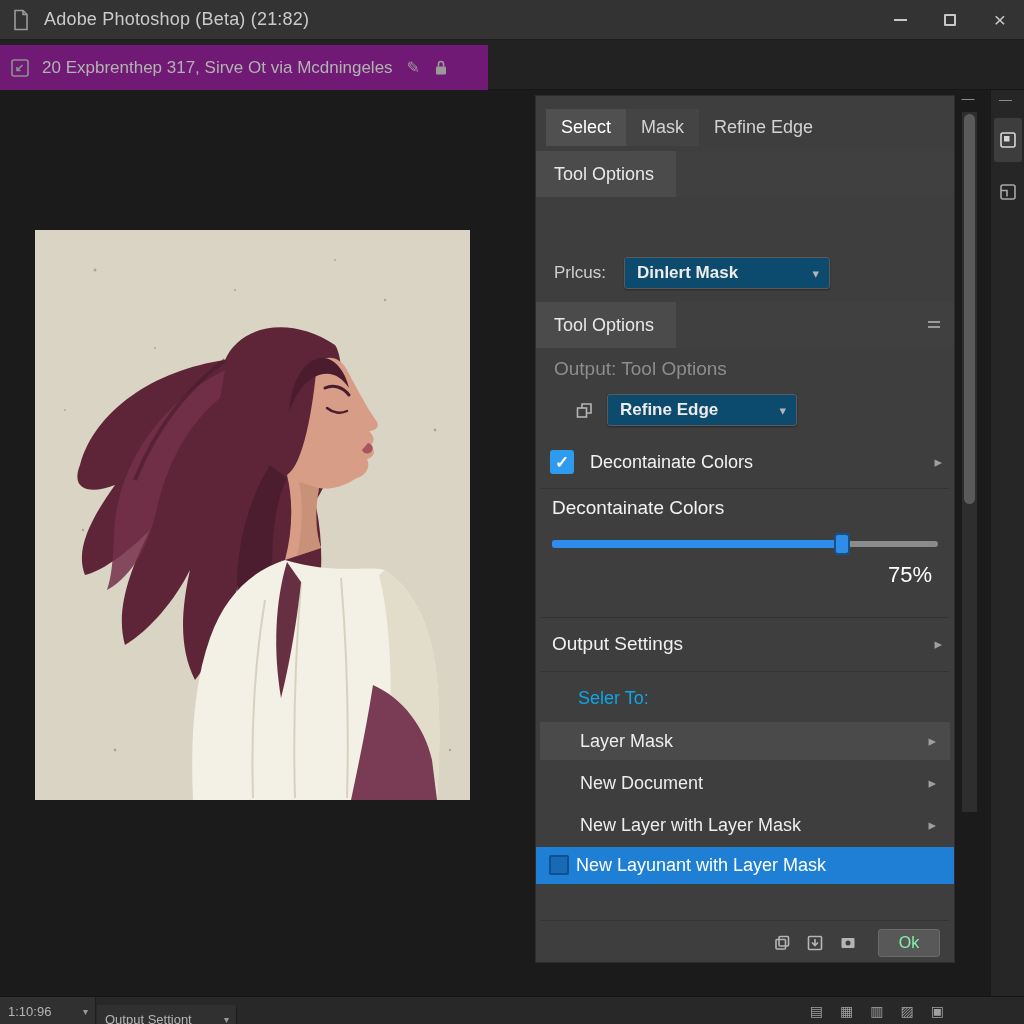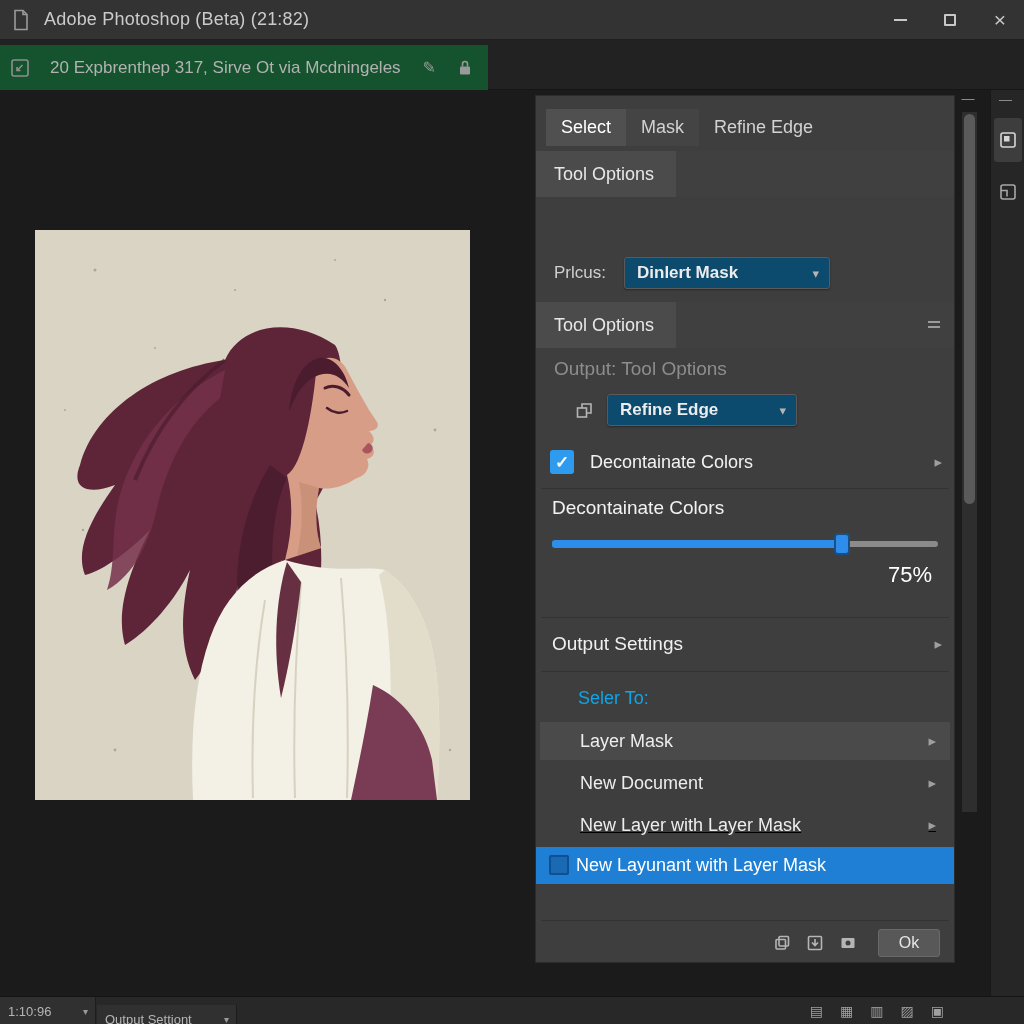--- a/index.html
+++ b/index.html
@@ -14,22 +14,22 @@
   .title { margin-left:14px; font-size:18px; color:#cbcbcb; letter-spacing:.2px; }
   .win-controls { margin-left:auto; display:flex; align-items:center; gap:34px; margin-right:16px; }
   .win-btn { color:#c8c8c8; cursor:pointer; display:flex; align-items:center; justify-content:center;
              width:16px; height:16px; font-size:21px; }
   .minus-bar { width:13px; height:2px; background:#c8c8c8; }
   .max-box { width:12px; height:12px; border:2px solid #c8c8c8; border-radius:1px; }
 
   
   .docbar { position:absolute; left:0; top:40px; width:100%; height:50px; background:#222222;
             border-bottom:1px solid #161616; }
-  .doc-tab { position:absolute; left:0; top:5px; width:488px; height:45px; background:#14532d;
-             display:flex; align-items:center; cursor:pointer;gap:8px; }
+  .doc-tab { position:absolute; left:0; top:5px; width:488px; height:45px; background:#701a75;
+             display:flex; align-items:center; cursor:pointer; }
   .doc-tab-icon { margin-left:10px; display:flex; }
   .doc-tab-text { margin-left:12px; font-size:17px; color:#b2b2b2; white-space:nowrap; }
   .pencil { margin-left:14px; color:#9a9a9a; font-size:16px; cursor:pointer; }
   .lock { margin-left:14px; display:flex; }
 
   
   .workspace { position:absolute; left:0; top:90px; width:100%; height:906px; background:#1b1b1b; }
   .artwork { position:absolute; left:35px; top:140px; width:435px; height:570px; }
 
   
@@ -96,32 +96,32 @@
   .row-outset { top:530px; height:36px; left:16px; right:12px; cursor:pointer; }
   .outset-label { font-size:19px; color:#f0f0f0; }
 
   .seler-to { position:absolute; top:592px; left:42px; font-size:18px; color:#0ea5e9; }
 
   .menu-item { position:absolute; left:4px; right:4px; height:38px; display:flex; align-items:center; cursor:pointer; }
   .menu-item .mi-label { margin-left:40px; font-size:18px; color:#ededed; white-space:nowrap; }
   .menu-item .arrow { margin-right:14px; }
   .m0 { top:626px; background:#4a4a4a; }
   .m1 { top:668px; }
-  .m2 { top:710px;text-decoration:underline; }
+  .m2 { top:710px; }
   .m3 { top:751px; left:0; right:0; height:37px; background:#1f7fd4; }
   .m3 .mi-label { color:#ffffff; }
   .sel-checkbox { position:absolute; left:13px; top:8px; width:20px; height:20px;
                   border:2px solid #0f4f93; border-radius:2px; background:rgba(10,40,80,.25); }
 
   .bottom-bar { position:absolute; top:826px; left:0; right:0; height:42px; display:flex;
                 align-items:center; justify-content:flex-end; }
   .bb-icons { display:flex; gap:17px; margin-right:22px; }
   .bb-icon { display:flex; cursor:pointer; }
   .ok-btn { width:62px; height:28px; margin-right:14px; background:#585858; border:1px solid #6a6a6a;
-            border-radius:3px; color:#e5e5e5; font-size:16px; display:flex; align-items:center;
+            border-radius:3px; color:#86efac; font-size:16px; display:flex; align-items:center;
             justify-content:center; cursor:pointer; }
 
   
   .panel-top-minus { position:absolute; left:958px; top:91px; width:20px; text-align:center;
                      color:#9a9a9a; font-size:13px; }
   .scroll-track { position:absolute; left:962px; top:112px; width:15px; height:700px; background:#2e2e2e; cursor:pointer; }
   .scroll-thumb { position:absolute; left:2px; top:2px; width:11px; height:390px; background:#5a5a5a; border-radius:6px; }
 
   .right-strip { position:absolute; left:990px; top:90px; width:34px; height:906px; background:#262626;
                  border-left:1px solid #191919; }

